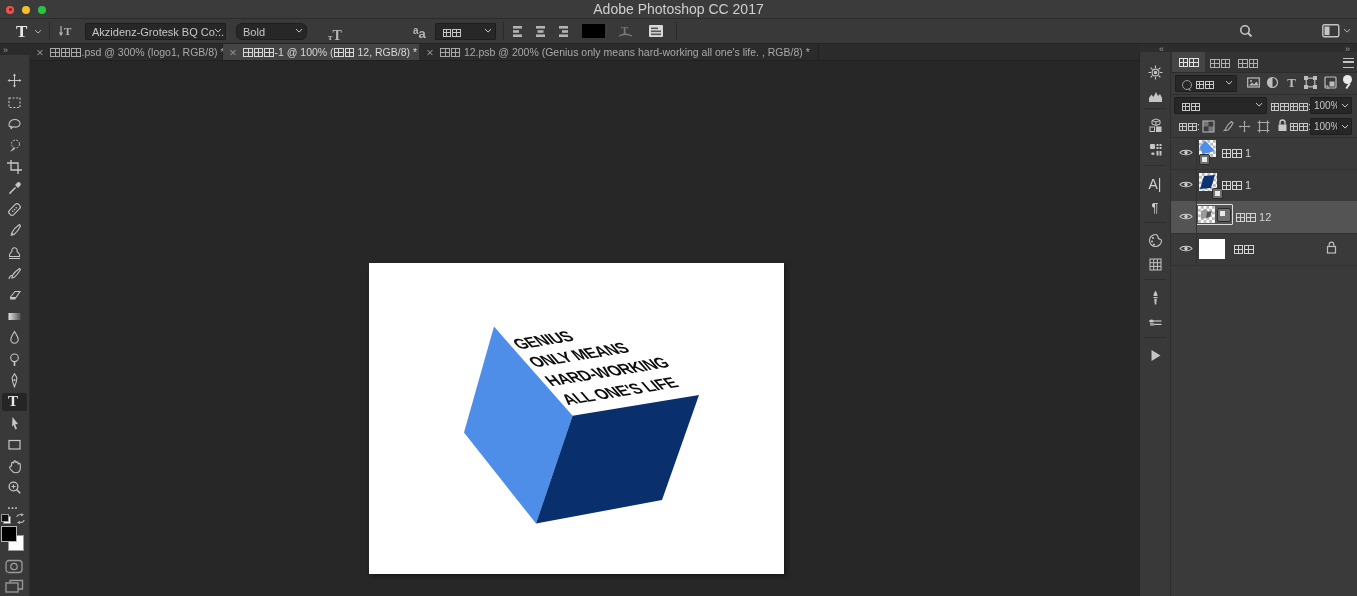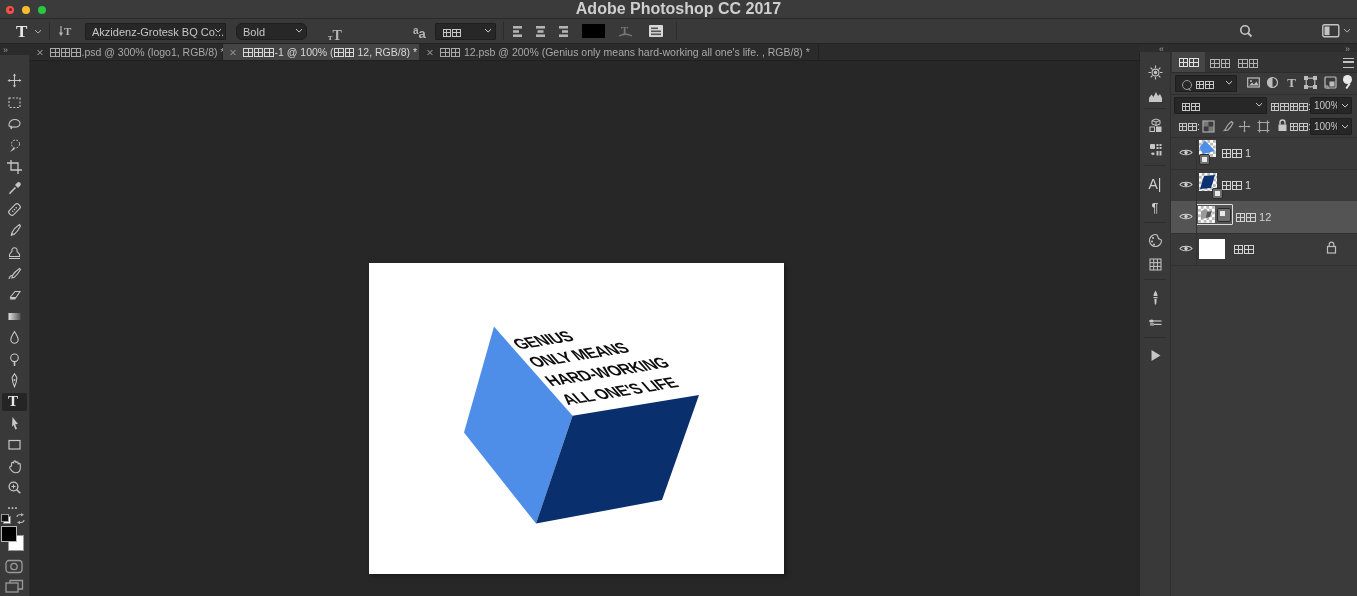--- a/index.html
+++ b/index.html
@@ -7,21 +7,21 @@
 .abs{position:absolute;}
 
 .cj{display:inline-block;width:9.5px;height:9.5px;margin:0 0.5px;vertical-align:-1px;
  border:1px solid;box-sizing:border-box;
  background-image:linear-gradient(currentColor,currentColor),linear-gradient(currentColor,currentColor);
  background-size:100% 1px,1px 100%;background-position:0 50%,50% 0;background-repeat:no-repeat;}
 .cj.sm{width:8.5px;height:8.5px;margin:0 0.5px;}
 
 #titlebar{left:0;top:0;width:1357px;height:18px;background:#3b3b3c;border-bottom:1px solid #2a2a2a;}
 .light{position:absolute;top:5.5px;width:8px;height:8px;border-radius:50%;}
-#title{width:100%;text-align:center;font-size:16px;font-weight:bold;color:#cfcfcf;line-height:18px;}
+#title{width:100%;text-align:center;font-size:14px;font-weight:normal;color:#cfcfcf;line-height:18px;}
 
 #opts{left:0;top:19px;width:1357px;height:24px;background:#39393a;border-bottom:1px solid #232323;}
 .combo{position:absolute;height:17px;background:#272728;border:1px solid #1e1e1e;border-radius:1px;
  color:#c6c6c6;font-size:11px;line-height:16px;padding-left:6px;padding-right:13px;box-sizing:border-box;overflow:hidden;white-space:nowrap;}
 .combo .ar{position:absolute;right:4px;top:5px;width:6px;height:4px;}
 .chev{display:inline-block;width:6px;height:4px;
  background:linear-gradient(45deg,transparent 44%,currentColor 46%,currentColor 58%,transparent 60%) no-repeat 0 0/3.2px 4px,
  linear-gradient(-45deg,transparent 44%,currentColor 46%,currentColor 58%,transparent 60%) no-repeat 3px 0/3.2px 4px;}
 .vsep{position:absolute;top:3px;width:1px;height:18px;background:#2b2b2b;}
 

